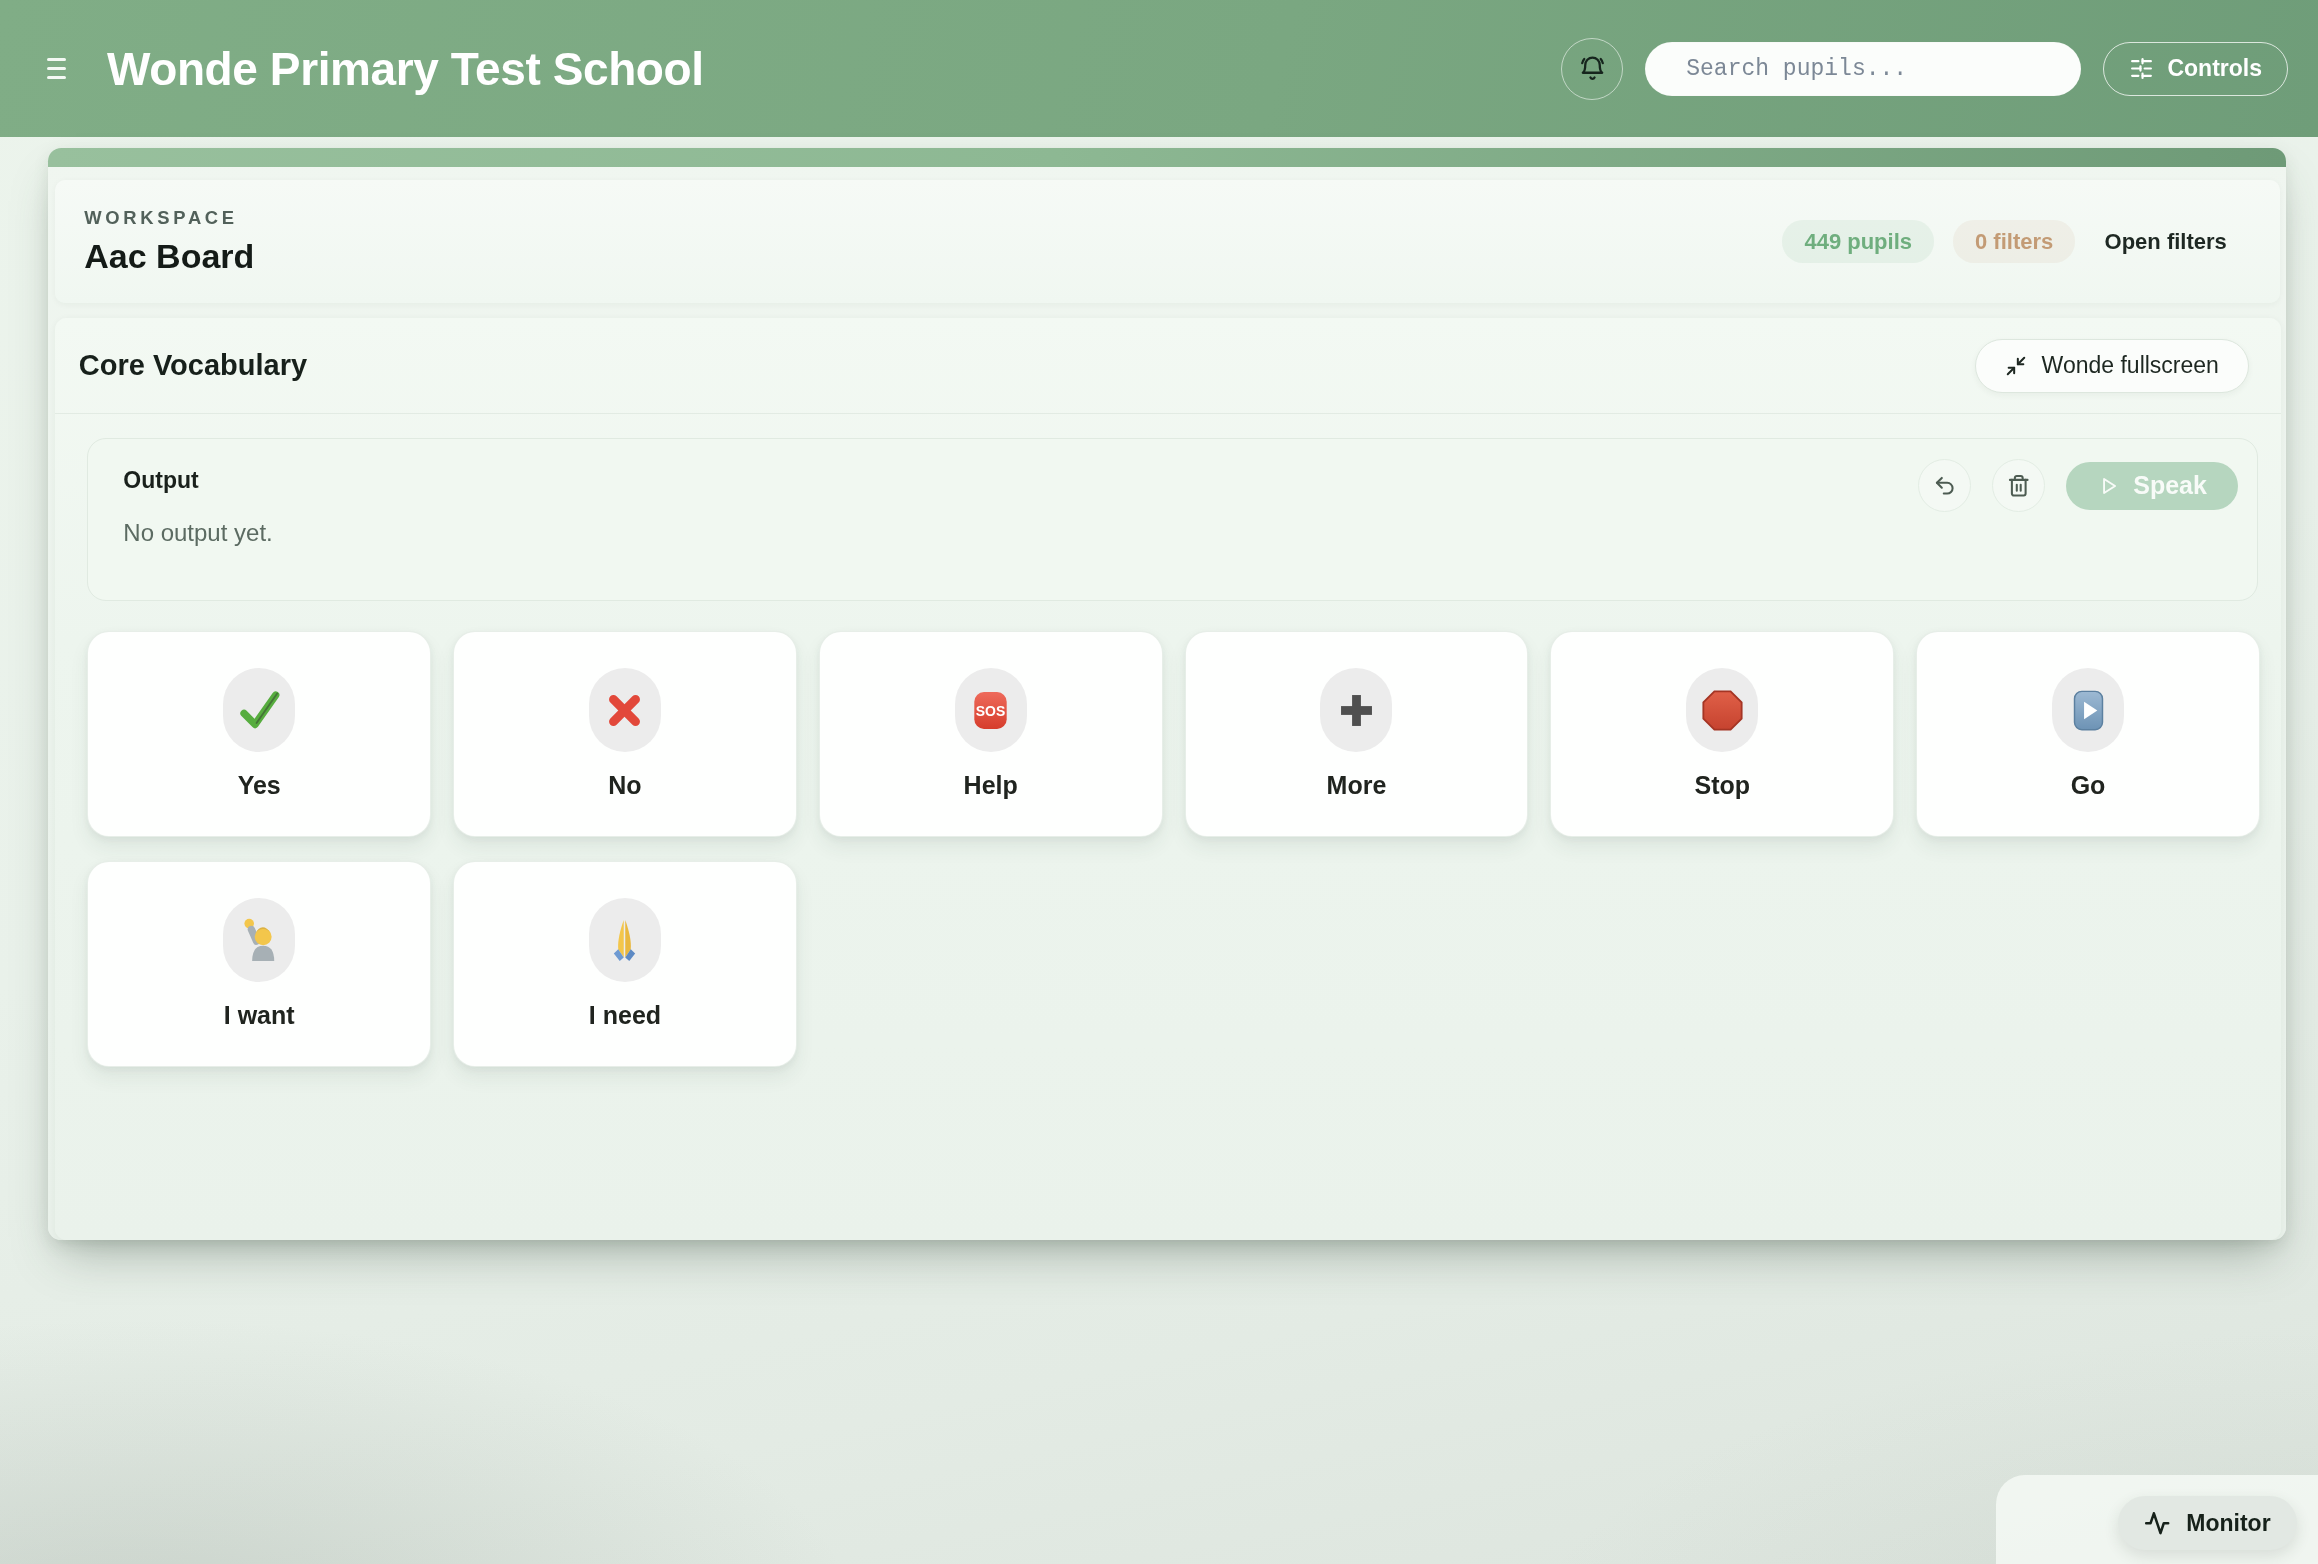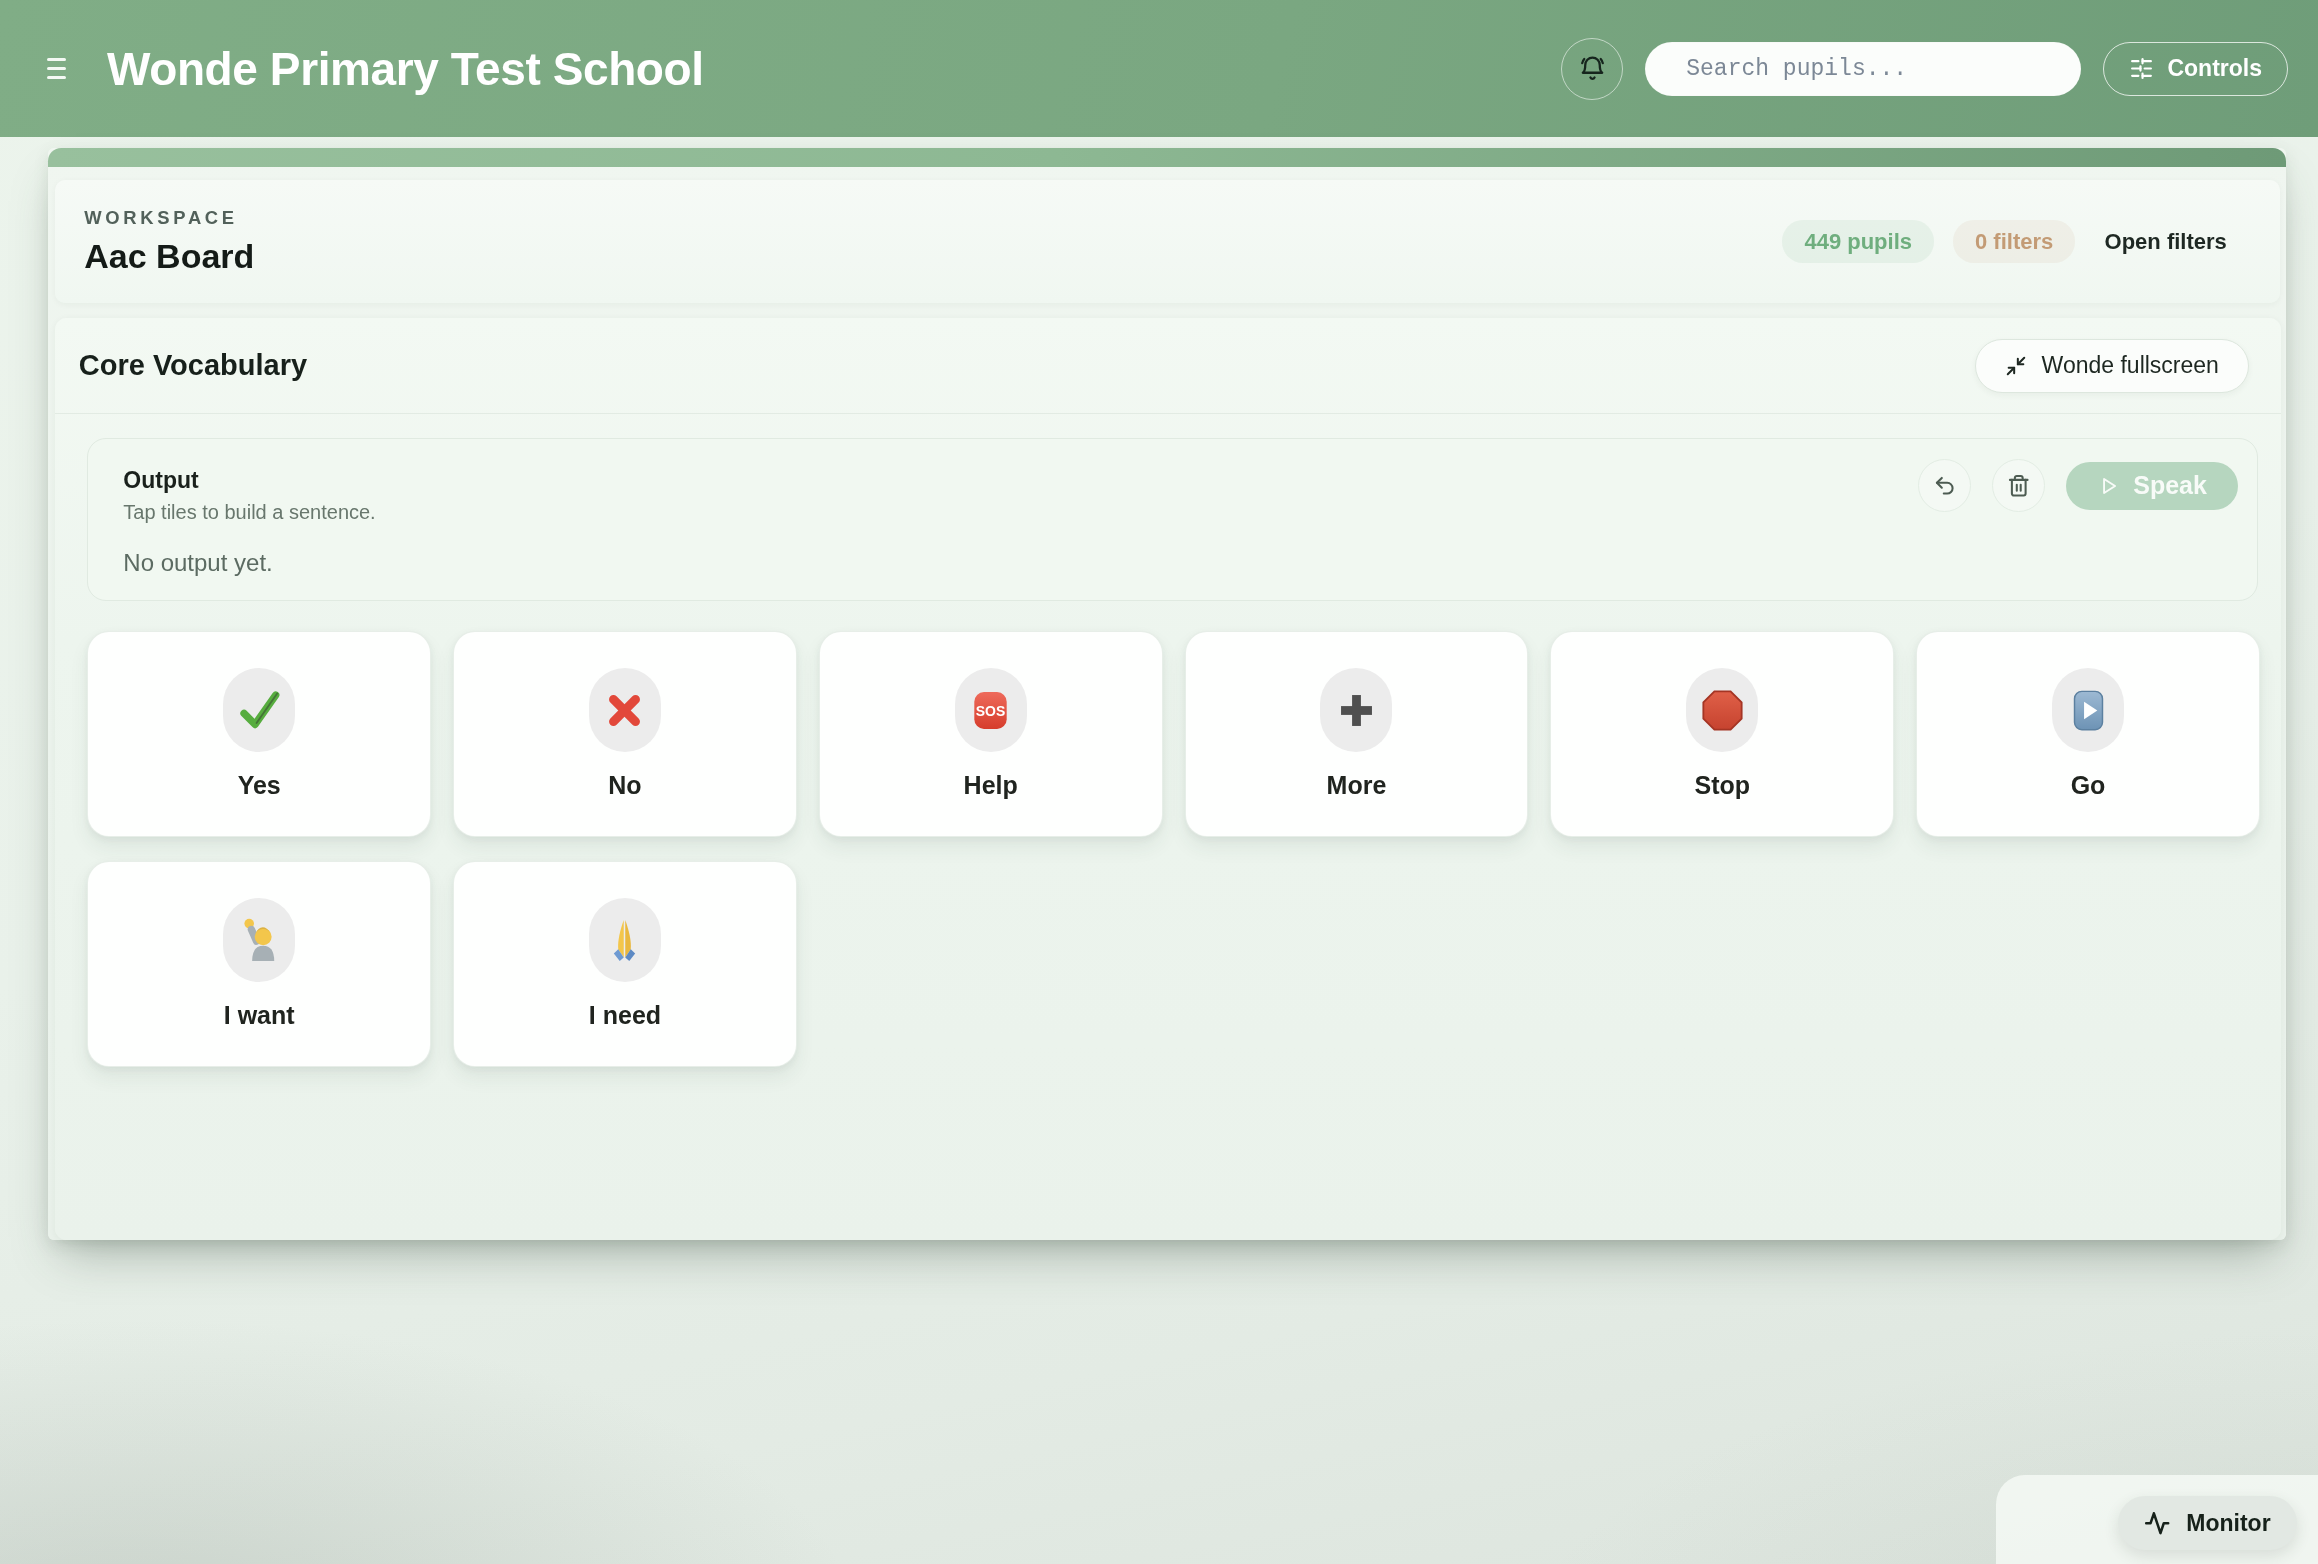--- a/index.html
+++ b/index.html
@@ -40,21 +40,21 @@
     height:54px; border-radius:29px; border:1.8px solid rgba(255,255,255,0.75);
     background:transparent; color:#fff; display:flex; align-items:center; gap:13.2px;
     padding:0 25px; font-size:23px; font-weight:600; cursor:pointer;
     font-family:"Liberation Sans", sans-serif;
   }
 
   
   .stage {
     position:absolute; left:48px; top:148px; width:2238px; height:1092px;
     background: linear-gradient(180deg, #f0f6f0 0%, #ebf3ec 55%, #e9f1ea 100%);
-    border-radius:6px;
+    border-radius:13px;
     box-shadow: 0 25px 44px -13.2px rgba(55,75,60,0.35), 0 5.9px 16px rgba(55,75,60,0.10);
   }
   .accent-strip {
     position:absolute; left:0; top:0; right:0; height:19px;
     border-radius:13.2px 13.2px 0 0;
     background: linear-gradient(90deg, #98c09d 0%, #8db893 45%, #6e9a77 100%);
   }
 
   
   .workspace-card {
@@ -215,21 +215,20 @@
             <line x1="14" y1="10" x2="21" y2="3"></line>
               <line x1="3" y1="21" x2="10" y2="14"></line>
           </svg>
         </span>
         <span>Wonde fullscreen</span>
       </button>
     </div>
 
     <div class="output-box">
       <div class="output-title">Output</div>
-      <div class="output-sub">Tap tiles to build a sentence.</div>
       <div class="output-empty">No output yet.</div>
 
       <div class="output-actions">
         <div class="icon-circle">
           <span>
             <svg width="23.5" height="23.5" viewBox="0 0 24 24" fill="none" stroke="#4d5c52" stroke-width="2.1" stroke-linecap="round" stroke-linejoin="round">
               <path d="M9 14 4 9l5-5"></path>
                 <path d="M4 9h10.5a5.5 5.5 0 0 1 0 11H11"></path>
             </svg>
           </span>

